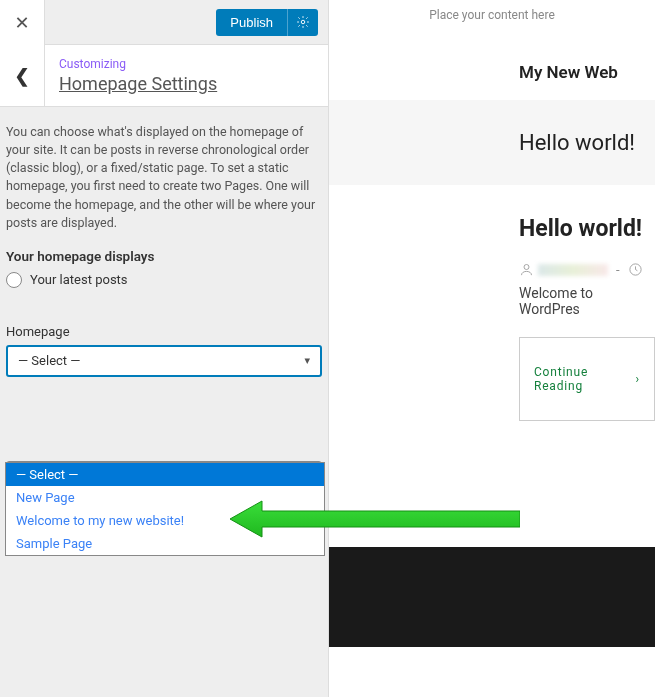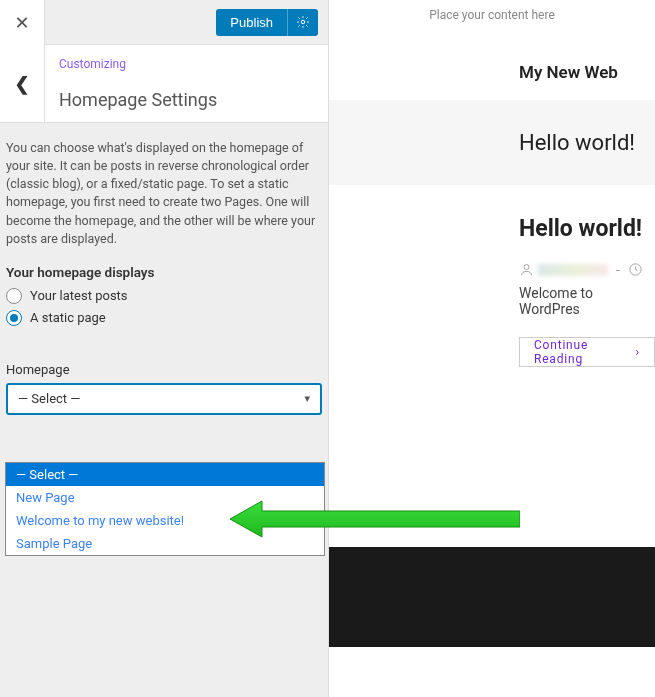--- a/index.html
+++ b/index.html
@@ -9,21 +9,21 @@
 .close-box { width: 45px; height: 45px; display: flex; align-items: center; justify-content: center; border-right: 1px solid #ddd; background: #fff; }
 .close-x { font-size: 18px; color: #555; }
 .publish-group { display: flex; }
 .publish-btn { background: #007cba; color: #fff; border: none; padding: 6px 14px; font-size: 13px; border-radius: 3px 0 0 3px; cursor: pointer; }
 .gear-btn { background: #007cba; border: none; border-radius: 0 3px 3px 0; border-left: 1px solid rgba(255,255,255,0.3); padding: 6px 8px; cursor: pointer; display: flex; align-items: center; }
 .header-row { display: flex; background: #fff; border-bottom: 1px solid #ddd; }
 .back-box { width: 45px; display: flex; align-items: center; justify-content: center; border-right: 1px solid #ddd; }
 .back-arrow { font-size: 18px; font-weight: bold; color: #333; }
 .header-text { padding: 12px 14px; flex: 1; }
 .customizing { font-size: 12px; color: #8b5cf6; }
-.section-title { font-size: 18px; color: #555; font-weight: normal; margin-top: 18px; }
+.section-title { font-size: 18px; color: #555; font-weight: normal; margin-top: 2px; text-decoration: underline; }
 .desc { padding: 16px 6px 16px 6px; font-size: 12.5px; color: #555; line-height: 1.45; }
 .body-pad { padding: 0 6px; }
 .field-label-bold { font-size: 13.5px; font-weight: 600; color: #333; margin-bottom: 8px; }
 .radio-row { display: flex; align-items: center; margin: 6px 0; font-size: 13px; color: #333; }
 .radio { width: 16px; height: 16px; border: 1px solid #888; border-radius: 50%; margin-right: 8px; position: relative; background: #fff; }
 .radio.checked { border-color: #007cba; }
 .radio.checked::after { content: ""; position: absolute; width: 8px; height: 8px; background: #007cba; border-radius: 50%; top: 3px; left: 3px; }
 .section-gap { height: 20px; }
 .select-label { font-size: 13px; color: #333; margin: 10px 0 6px; }
 .select-box { width: 100%; height: 32px; background: #fff; border: 2px solid #007cba; border-radius: 3px; padding: 0 10px; font-size: 13px; color: #333; display: flex; align-items: center; justify-content: space-between; cursor: pointer; position: relative; }
@@ -37,21 +37,21 @@
 .preview { position: absolute; left: 329px; top: 0; width: 326px; height: 647px; background: #fff; overflow: hidden; }
 .placeholder-bar { text-align: center; font-size: 12px; color: #888; padding: 8px 0 20px; }
 .site-title { font-size: 17px; font-weight: 600; color: #222; padding: 20px 0 18px 190px; }
 .hello-band { background: #f6f6f6; padding: 30px 0 30px 190px; font-size: 22px; color: #222; }
 .post-area { padding: 30px 0 0 190px; }
 .post-title { font-size: 23px; font-weight: 700; color: #222; }
 .meta-row { margin-top: 20px; display: flex; align-items: center; gap: 4px; color: #888; font-size: 13px; }
 .meta-blur { background: linear-gradient(90deg, #dbe8e8, #e8f0d8, #f8e8e8); width: 70px; height: 12px; filter: blur(2px); }
 .dash { color: #888; margin: 0 4px; }
 .welcome-text { margin-top: 8px; font-size: 14px; color: #444; }
-.continue-btn { margin-top: 20px; display: inline-flex; align-items: center; gap: 6px; border: 1px solid #ccc; padding: 0 14px; font-size: 12px; letter-spacing: 0.8px; color: #6d28d9; background: #fff; cursor: pointer; }
+.continue-btn { margin-top: 20px; display: inline-flex; align-items: center; gap: 6px; border: 1px solid #ccc; padding: 27px 14px; font-size: 12px; letter-spacing: 0.8px; color: #15803d; background: #fff; cursor: pointer; }
 .footer-band { position: absolute; bottom: 0; left: 0; right: 0; height: 100px; background: #1a1a1a; }
 .arrow-overlay { position: absolute; top: 499px; left: 230px; width: 290px; height: 40px; z-index: 100; pointer-events: none; }
 svg.icon { width: 14px; height: 14px; }
 svg.icon path, svg.icon circle { fill: none; stroke: #fff; stroke-width: 1.6; }
 svg.meta-icon { width: 15px; height: 15px; }
 svg.meta-icon path, svg.meta-icon circle { fill: none; stroke: #999; stroke-width: 1.4; }
 </style>
 </head>
 <body>
 
@@ -81,24 +81,20 @@
     </div>
   </div>
 
   <div class="desc">You can choose what's displayed on the homepage of your site. It can be posts in reverse chronological order (classic blog), or a fixed/static page. To set a static homepage, you first need to create two Pages. One will become the homepage, and the other will be where your posts are displayed.</div>
 
   <div class="body-pad">
     <div class="field-label-bold">Your homepage displays</div>
     <div class="radio-row">
       <span class="radio"></span>
       <span>Your latest posts</span>
-    </div>
-    <div class="radio-row">
-      <span class="radio checked"></span>
-      <span>A static page</span>
     </div>
 
     <div class="section-gap"></div>
 
     <div class="select-label">Homepage</div>
     <div class="select-box">
       <span>— Select —</span>
       <span class="chev">▾</span>
     </div>
 

